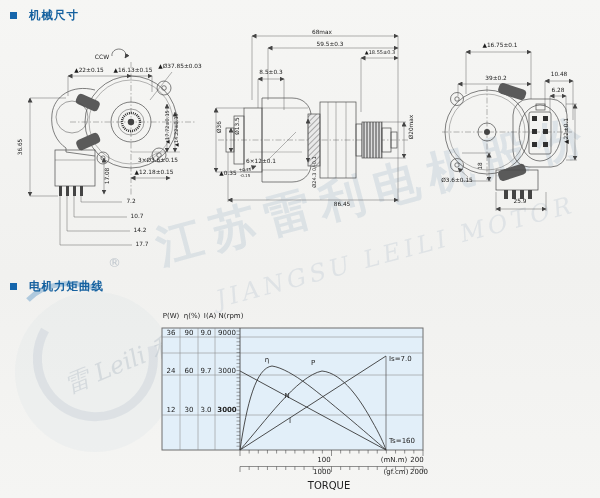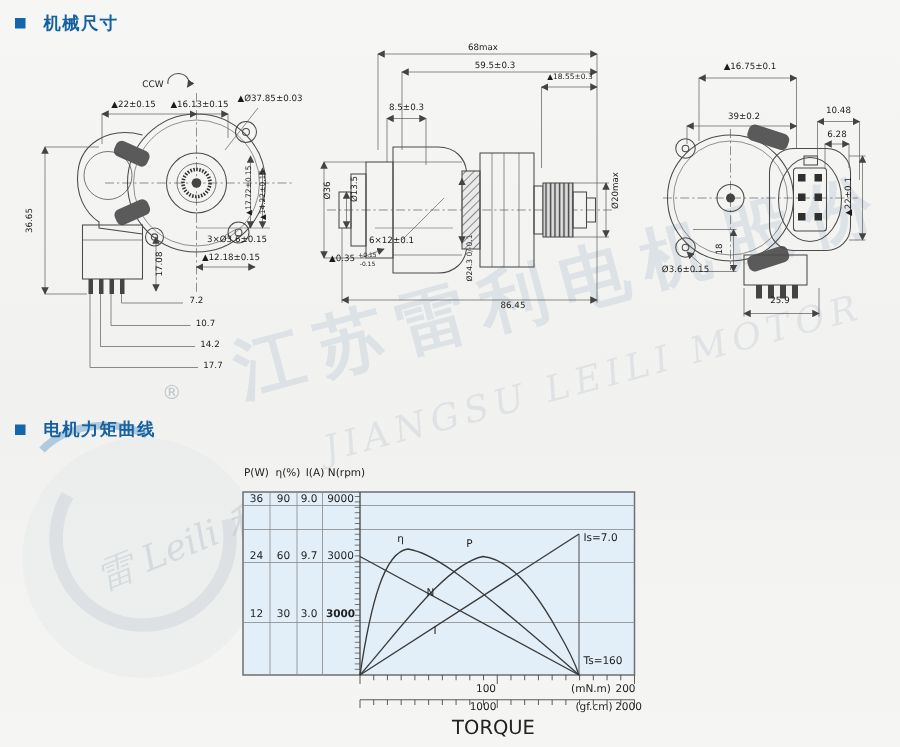--- a/index.html
+++ b/index.html
@@ -376,14 +376,14 @@
     <span class="lbl c" style="left: 287px; top: 396px; transform: translate(-50%, -50%);">N</span>
     <span class="lbl c" style="left: 290px; top: 421px; transform: translate(-50%, -50%);">I</span>
     <span class="lbl c" style="left: 389px; top: 359px; transform: translate(0px, -50%);">Is=7.0</span>
     <span class="lbl c" style="left: 389px; top: 441px; transform: translate(0px, -50%);">Ts=160</span>
     <span class="lbl c" style="left: 324px; top: 460px; transform: translate(-50%, -50%);">100</span>
     <span class="lbl c" style="left: 394px; top: 460px; transform: translate(-50%, -50%);">(mN.m)</span>
     <span class="lbl c" style="left: 417px; top: 460px; transform: translate(-50%, -50%);">200</span>
     <span class="lbl c" style="left: 322px; top: 472px; transform: translate(-50%, -50%);">1000</span>
     <span class="lbl c" style="left: 396px; top: 472px; transform: translate(-50%, -50%);">(gf.cm)</span>
     <span class="lbl c" style="left: 419px; top: 472px; transform: translate(-50%, -50%);">2000</span>
-    <span class="lbl c" style="left: 329px; top: 486px; font-size: 13px; transform: translate(-50%, -50%);">TORQUE</span>
+    <span class="lbl c" style="left: 329px; top: 486px; font-size: 10px; transform: translate(-50%, -50%);">TORQUE</span>
   </div>
 
 </body></html>

